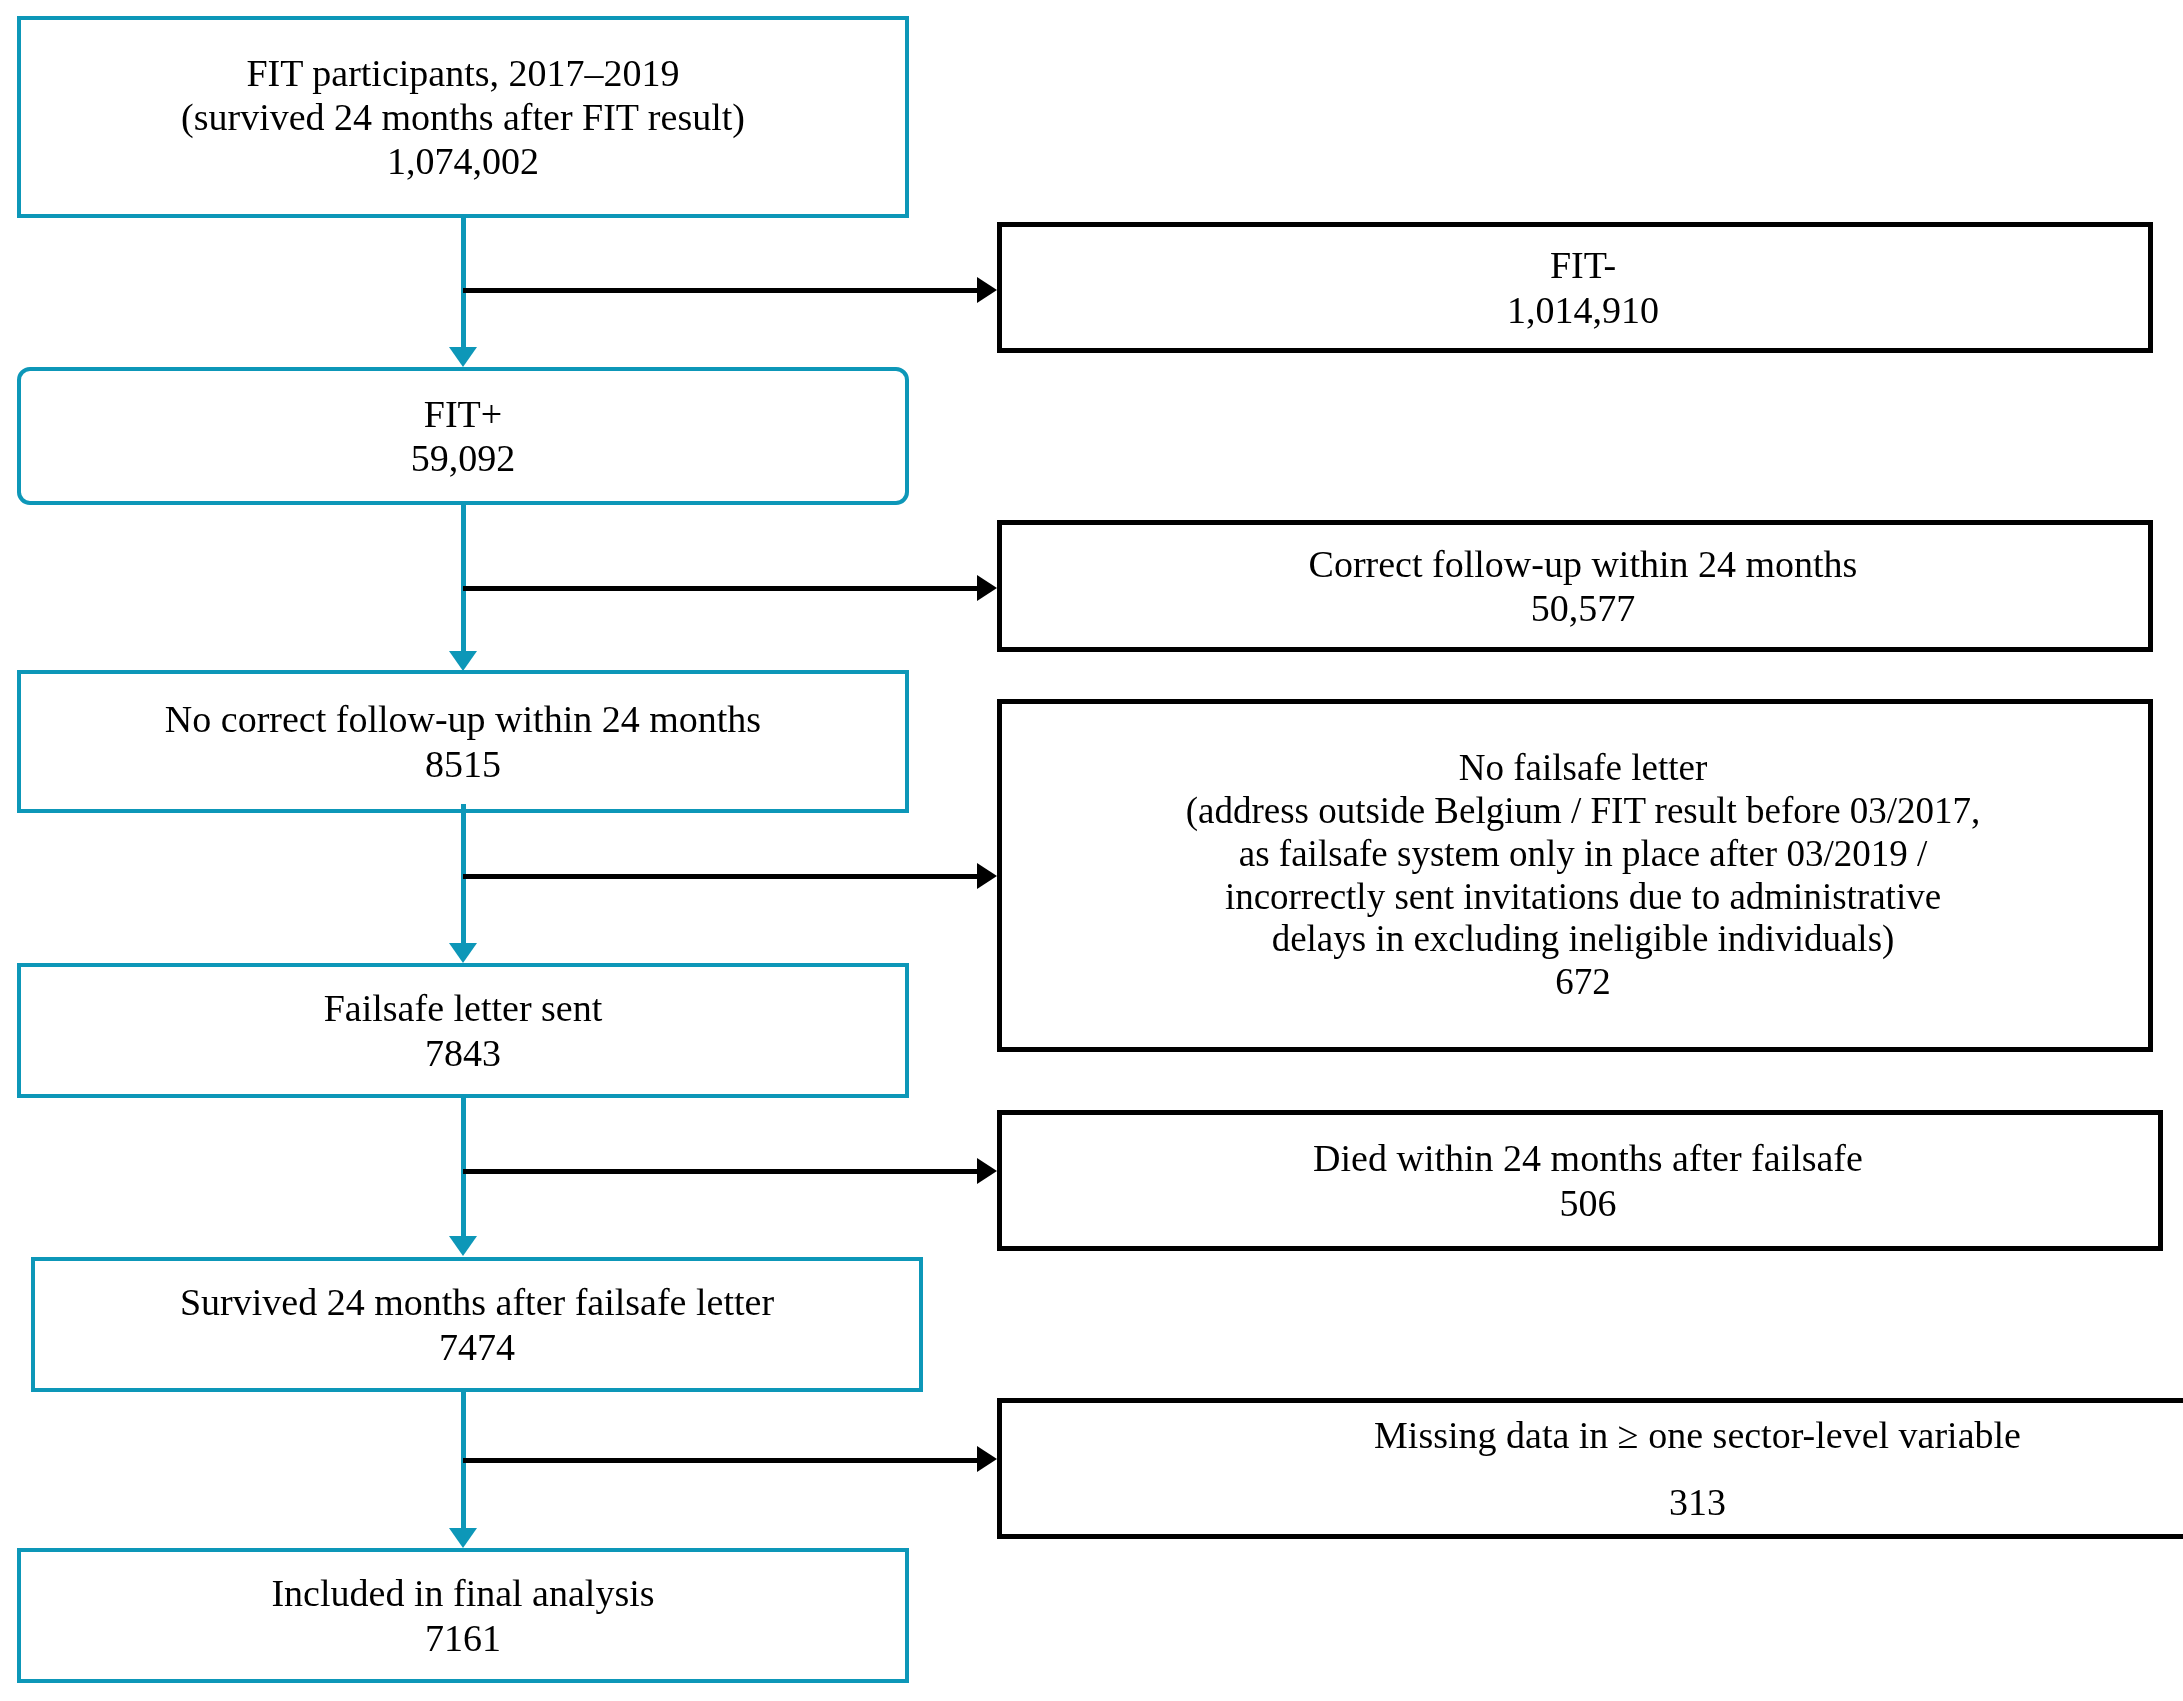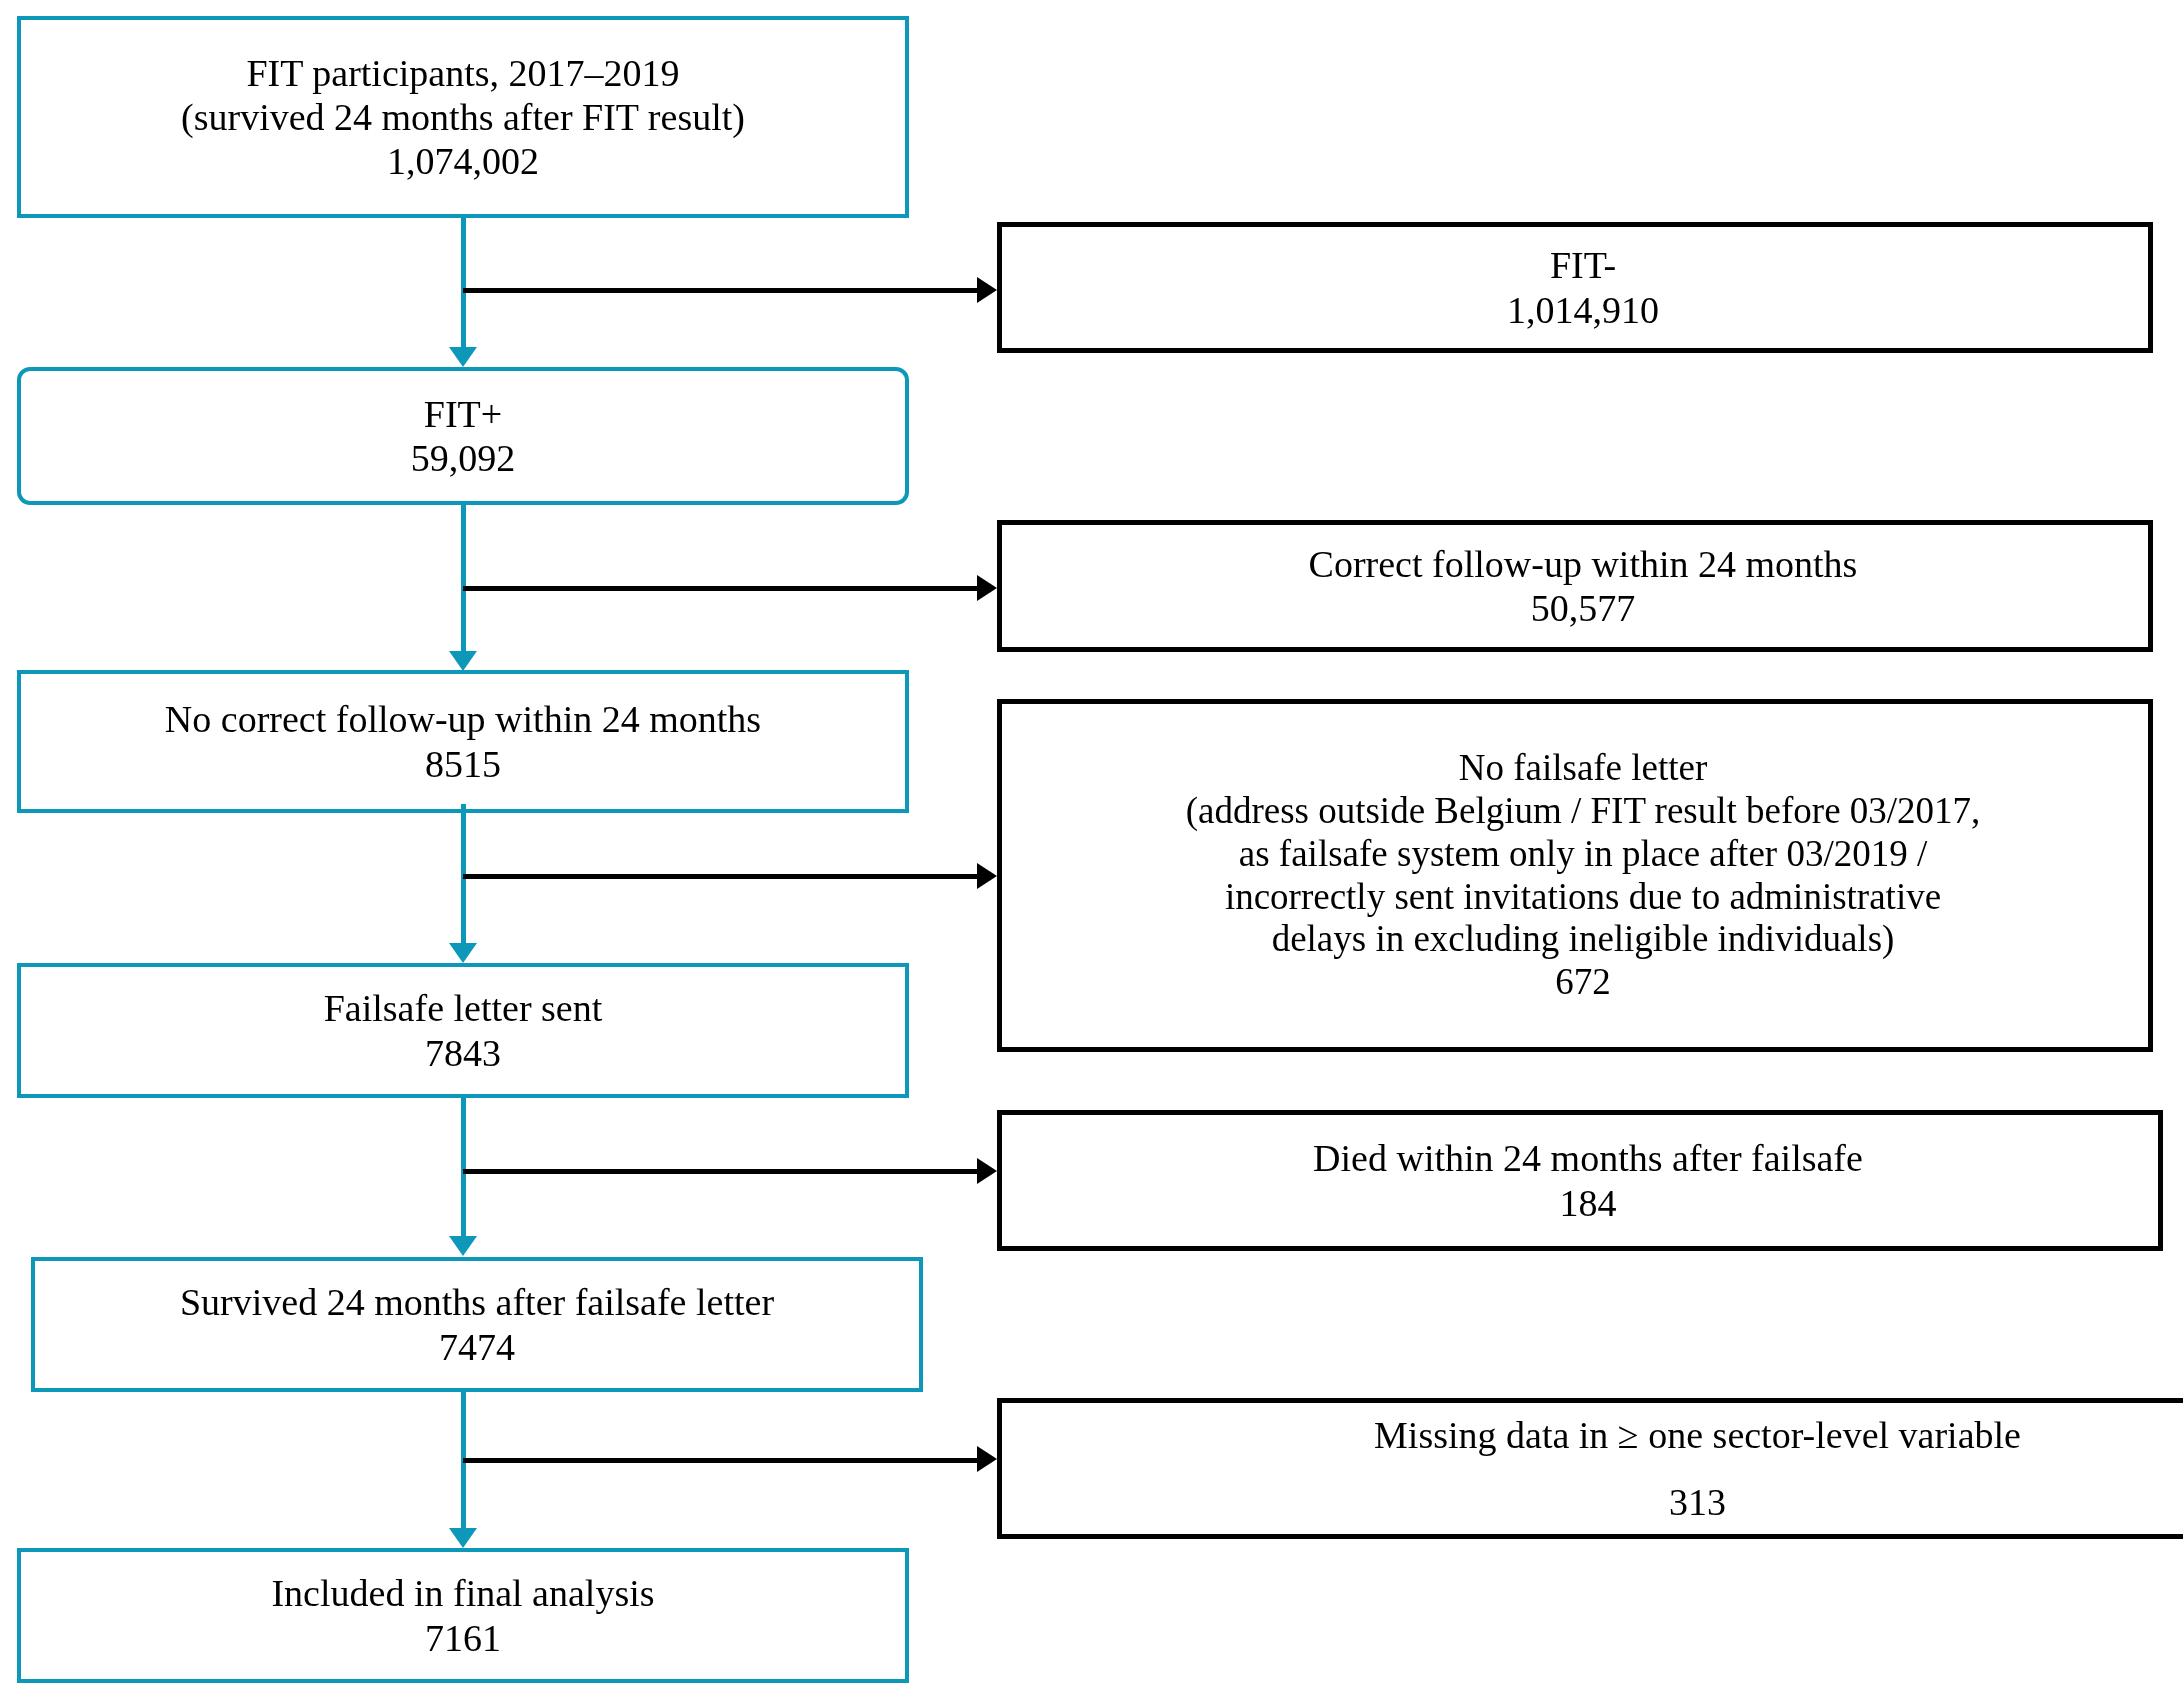--- a/index.html
+++ b/index.html
@@ -120,21 +120,21 @@
     <span class="line fs-multi">No failsafe letter</span>
     <span class="line fs-multi">(address outside Belgium / FIT result before 03/2017,</span>
     <span class="line fs-multi">as failsafe system only in place after 03/2019 /</span>
     <span class="line fs-multi">incorrectly sent invitations due to administrative</span>
     <span class="line fs-multi">delays in excluding ineligible individuals)</span>
     <span class="line fs-multi">672</span>
   </div>
 
   <div class="box black" style="left:997px; top:1110px; width:1166px; height:141px;">
     <span class="line fs-main">Died within 24 months after failsafe</span>
-    <span class="line fs-main">184</span>
+    <span class="line fs-main">506</span>
   </div>
 
   <div class="box black" style="left:997px; top:1398px; width:1385px; height:141px;gap:22px;">
     <span class="line fs-main">Missing data in ≥ one sector-level variable</span>
     <span class="line fs-main">313</span>
   </div>
 
   <div class="vline" style="left:461px; top:218px; height:130px;"></div>
   <div class="varrow" style="left:449px; top:347px;"></div>
 

